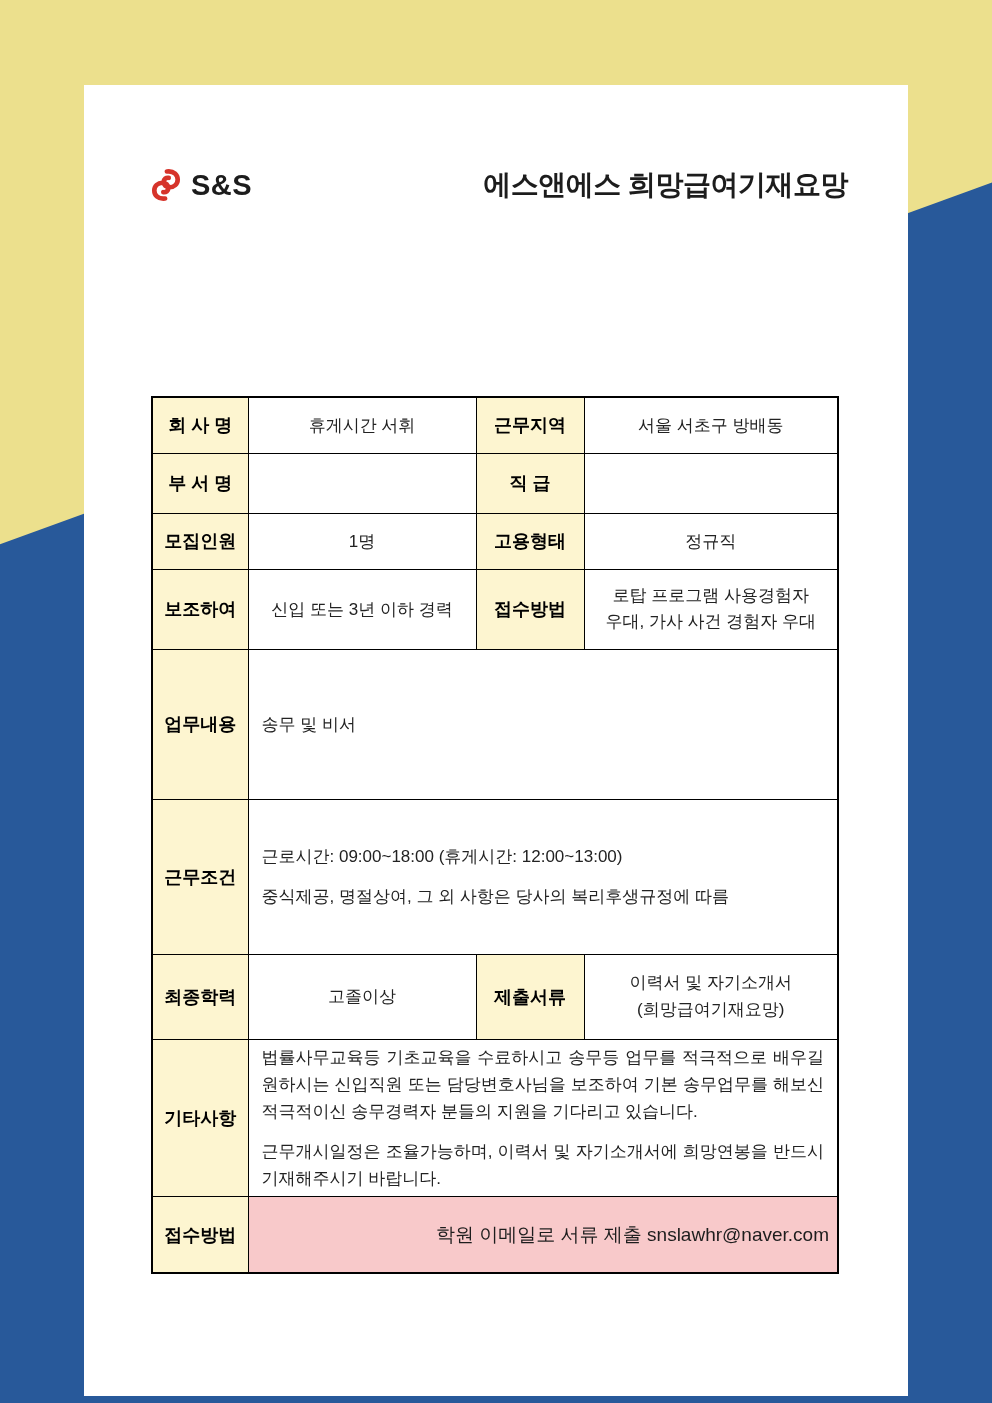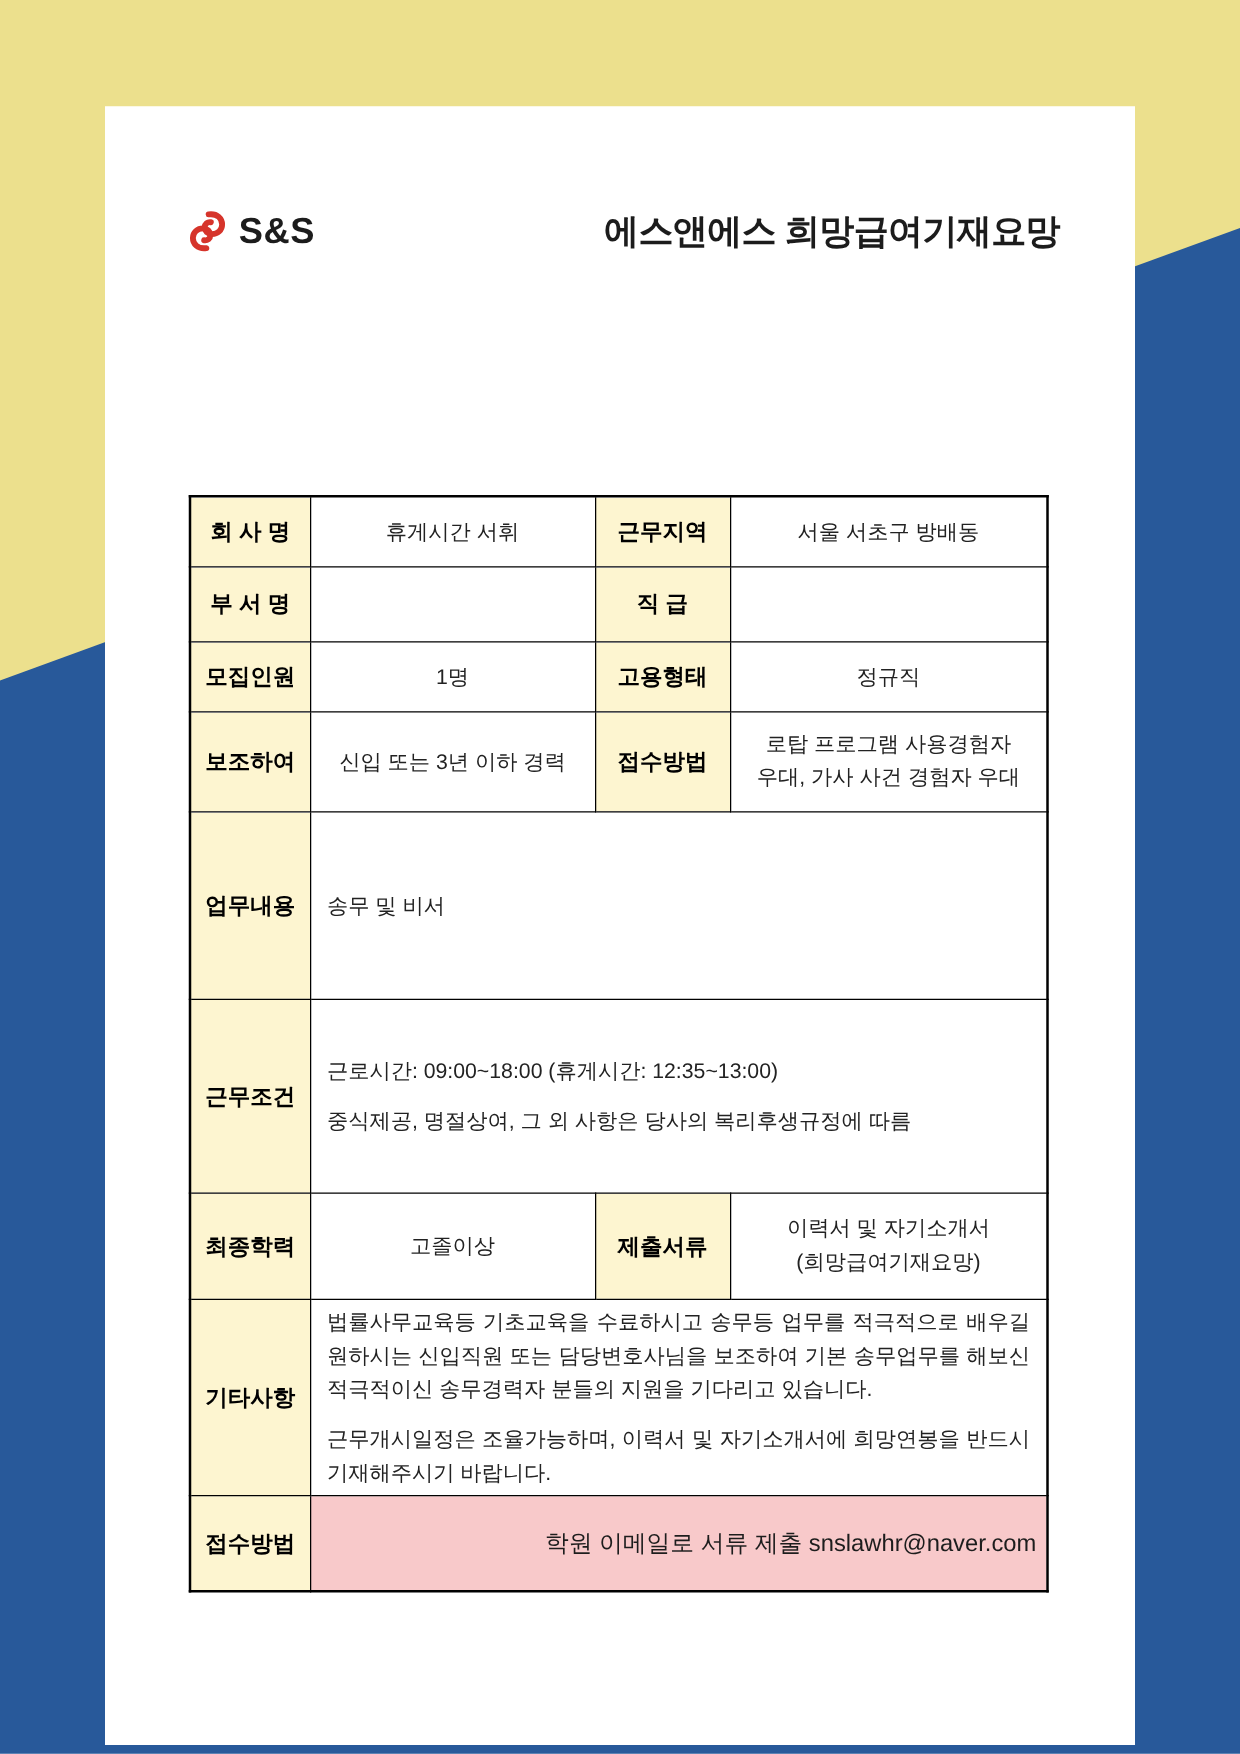--- a/index.html
+++ b/index.html
@@ -115,21 +115,21 @@
         <div>우대, 가사 사건 경험자 우대</div>
       </td>
     </tr>
     <tr class="r5">
       <td class="lbl">업무내용</td>
       <td class="lft" colspan="3">송무 및 비서</td>
     </tr>
     <tr class="r6">
       <td class="lbl">근무조건</td>
       <td class="lft" colspan="3">
-        <div class="cond-line">근로시간: 09:00~18:00 (휴게시간: 12:35~13:00)</div>
+        <div class="cond-line">근로시간: 09:00~18:00 (휴게시간: 12:00~13:00)</div>
         <div class="cond-line">중식제공, 명절상여, 그 외 사항은 당사의 복리후생규정에 따름</div>
       </td>
     </tr>
     <tr class="r7">
       <td class="lbl">최종학력</td>
       <td class="ctr">고졸이상</td>
       <td class="lbl">제출서류</td>
       <td class="two-line">
         <div>이력서 및 자기소개서</div>
         <div>(희망급여기재요망)</div>

